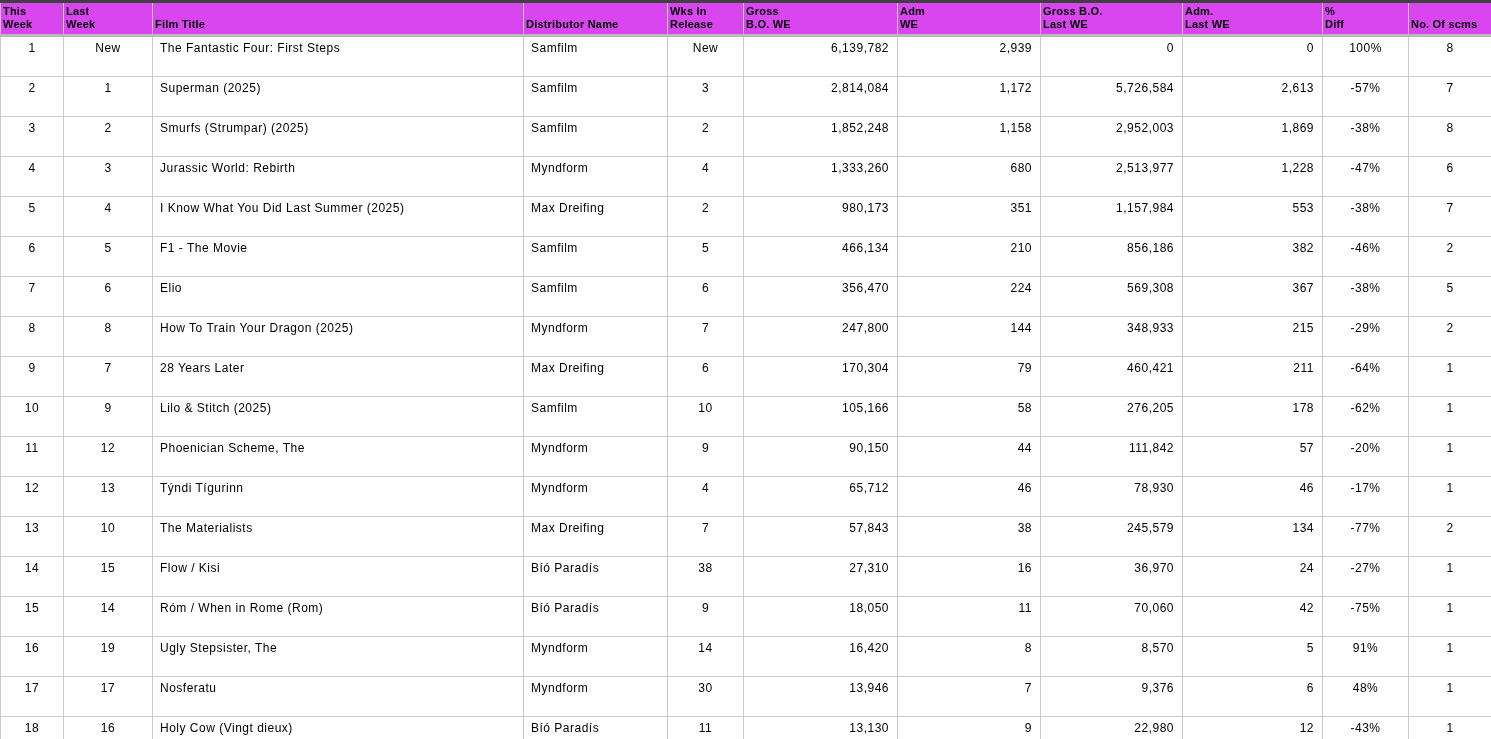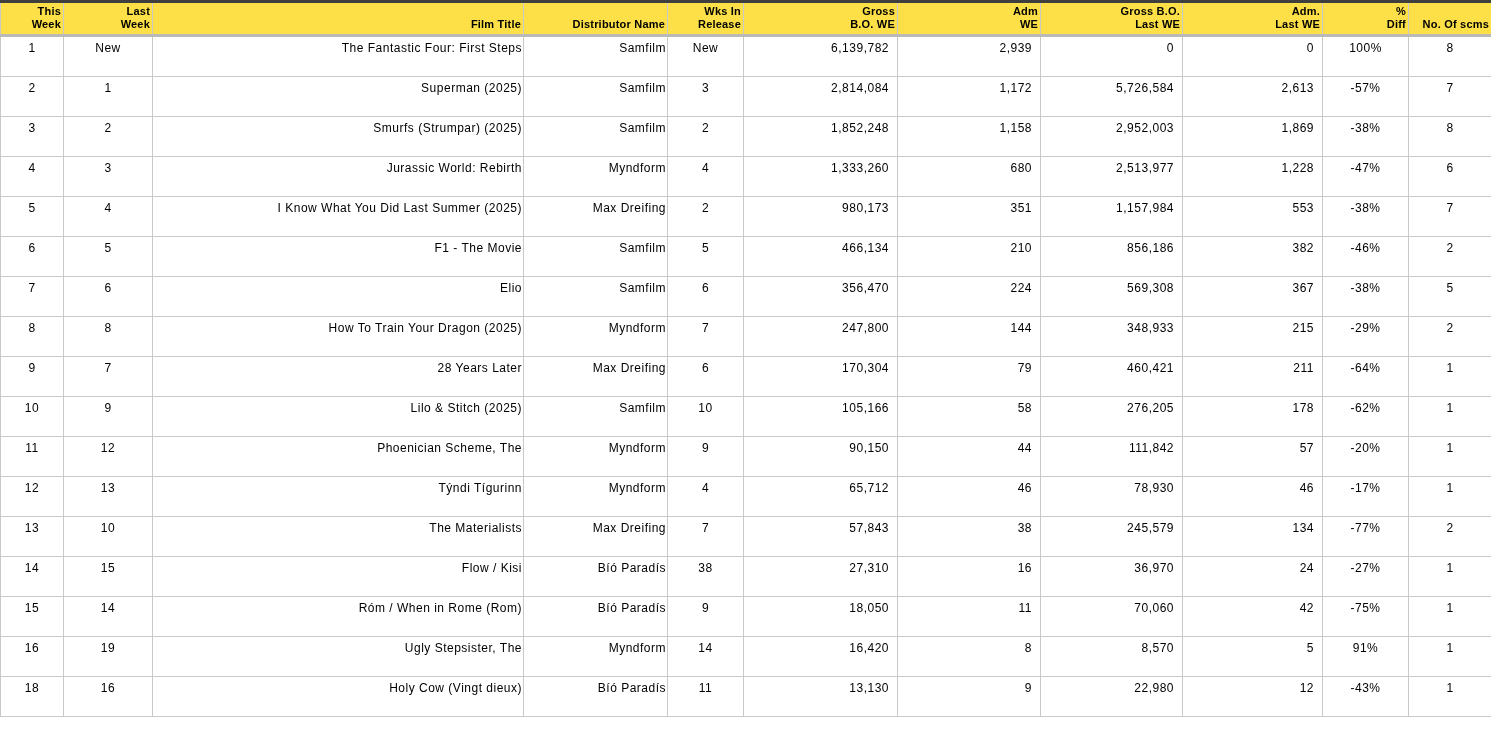--- a/index.html
+++ b/index.html
@@ -13,46 +13,46 @@
   }
   table {
     border-collapse: collapse;
     table-layout: fixed;
     width: 1491px;
   }
   
   thead th {
     font-size: 11px;
     font-weight: bold;
-    text-align: right;
+    text-align: left;
     vertical-align: bottom;
     white-space: pre-line;
     line-height: 1.2;
     letter-spacing: 0.2px;
     padding: 2px 2px 3px 2px;
     border-top: 3px solid #3f3f3f;
     border-left: 1px solid #c9c9c9;
     border-right: 1px solid #c9c9c9;
     border-bottom: 3px solid #b9b9b9;
-    background: #fde047;
+    background: #d946ef;
   }
   tbody td {
     font-size: 12px;
     letter-spacing: 0.5px;
     height: 34px;
     vertical-align: top;
     padding-top: 4px;
     border: 1px solid #c9c9c9;
     background: #ffffff;
     overflow: hidden;
     white-space: nowrap;
   }
   td.al-c { text-align: center; }
   td.al-r { text-align: right; padding-right: 8px; }
-  td.al-l { text-align: right;  padding-left: 21px; }
+  td.al-l { text-align: left;  padding-left: 7px; }
 </style>
 </head>
 <body>
 
 <div class="page">
   <table>
     <colgroup>
       <col style="width:63px">
       <col style="width:89px">
       <col style="width:371px">
@@ -291,20 +291,33 @@
           <td class="al-l">Myndform</td>
           <td class="al-c">14</td>
           <td class="al-r">16,420</td>
           <td class="al-r">8</td>
           <td class="al-r">8,570</td>
           <td class="al-r">5</td>
           <td class="al-c">91%</td>
           <td class="al-c">1</td>
         </tr>
         <tr>
+          <td class="al-c">17</td>
+          <td class="al-c">17</td>
+          <td class="al-l">Nosferatu</td>
+          <td class="al-l">Myndform</td>
+          <td class="al-c">30</td>
+          <td class="al-r">13,946</td>
+          <td class="al-r">7</td>
+          <td class="al-r">9,376</td>
+          <td class="al-r">6</td>
+          <td class="al-c">48%</td>
+          <td class="al-c">1</td>
+        </tr>
+        <tr>
           <td class="al-c">18</td>
           <td class="al-c">16</td>
           <td class="al-l">Holy Cow (Vingt dieux)</td>
           <td class="al-l">Bíó Paradís</td>
           <td class="al-c">11</td>
           <td class="al-r">13,130</td>
           <td class="al-r">9</td>
           <td class="al-r">22,980</td>
           <td class="al-r">12</td>
           <td class="al-c">-43%</td>

